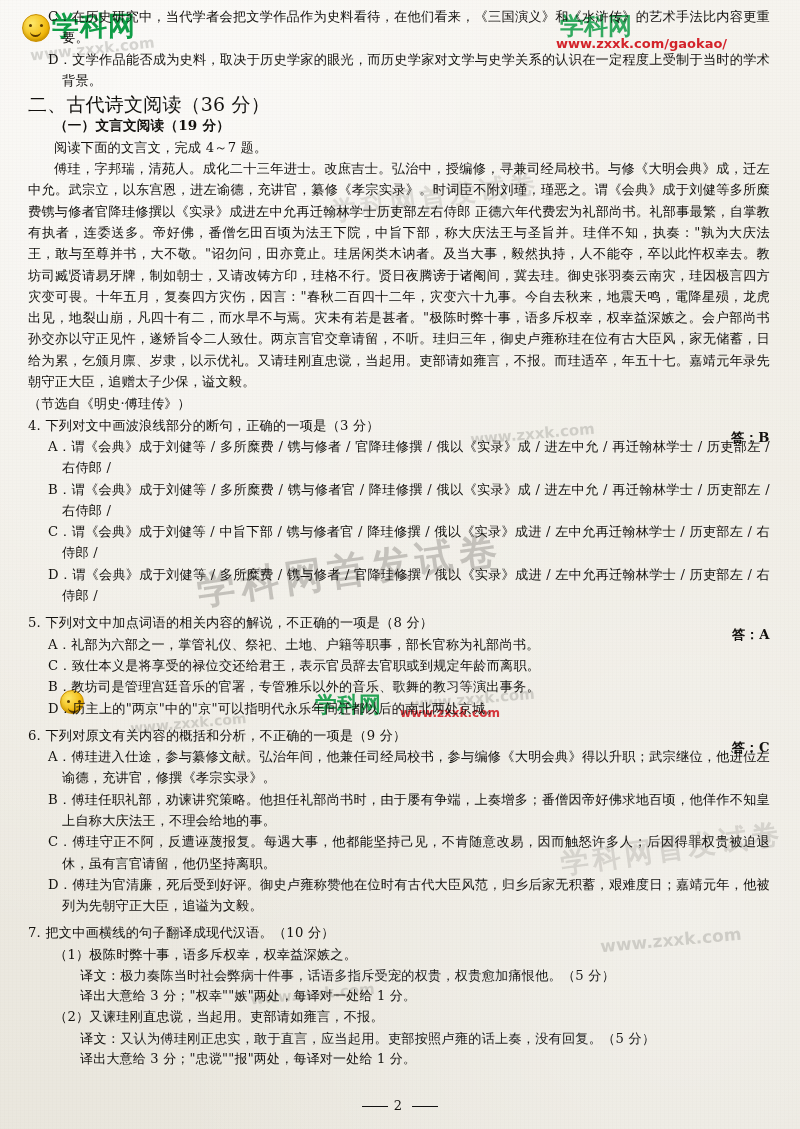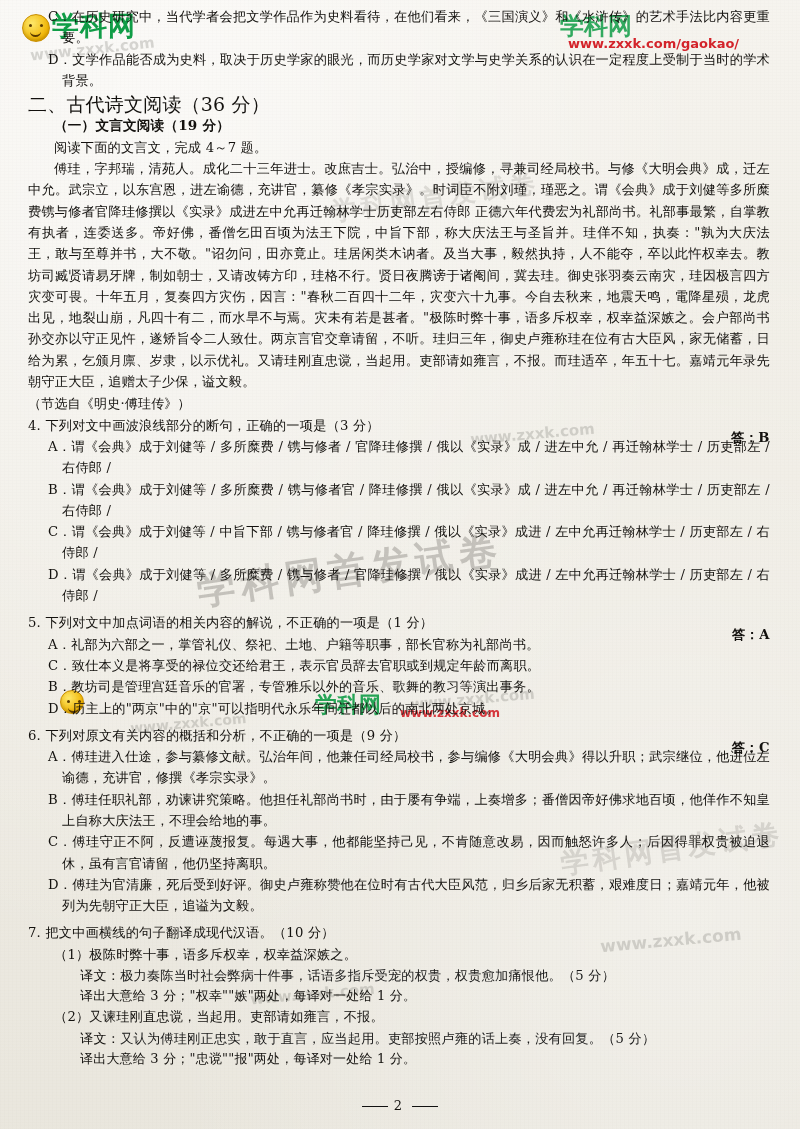--- a/index.html
+++ b/index.html
@@ -184,21 +184,21 @@
 
   <div class="wm wm-logo" style="left:52px; top:8px; font-size:27px; letter-spacing:1px;">
     <span class="x">学科网</span>
   </div>
   <div class="wm wm-logo" style="left:560px; top:10px; font-size:24px; opacity:.85;">
     <span class="x">学科网</span>
   </div>
   <div class="wm wm-logo" style="left:315px; top:690px; font-size:22px; opacity:.9;">
     <span class="x">学科网</span>
   </div>
-  <div class="wm wm-url" style="left:568px; top:36px; font-size:13px;">www.zxxk.com/gaokao/</div>
+  <div class="wm wm-url" style="left:556px; top:36px; font-size:13px;">www.zxxk.com/gaokao/</div>
   <div class="wm wm-url" style="left:400px; top:706px; font-size:12px; opacity:.9;">www.zxxk.com</div>
 
   <div class="txt" style="position:relative; z-index:3;">
 
     <p class="opt">C．在历史研究中，当代学者会把文学作品作为史料看待，在他们看来，《三国演义》和《水浒传》的艺术手法比内容更重要。</p>
     <p class="opt">D．文学作品能否成为史料，取决于历史学家的眼光，而历史学家对文学与史学关系的认识在一定程度上受制于当时的学术背景。</p>
 
     <p class="sec-title">二、古代诗文阅读（36 分）</p>
     <p class="bold" style="padding-left:26px; font-size:13.6px;">（一）文言文阅读（19 分）</p>
     <p class="indent2">阅读下面的文言文，完成 4～7 题。</p>
@@ -216,21 +216,21 @@
         <span>答：</span><span>B</span>
       </span>
     </p>
     <p class="opt">A．谓《会典》成于刘健等 / 多所糜费 / 镌与修者 / 官降珪修撰 / 俄以《实录》成 / 进左中允 / 再迁翰林学士 / 历吏部左 / 右侍郎 /</p>
     <p class="opt">B．谓《会典》成于刘健等 / 多所糜费 / 镌与修者官 / 降珪修撰 / 俄以《实录》成 / 进左中允 / 再迁翰林学士 / 历吏部左 / 右侍郎 /</p>
     <p class="opt">C．谓《会典》成于刘健等 / 中旨下部 / 镌与修者官 / 降珪修撰 / 俄以《实录》成进 / 左中允再迁翰林学士 / 历吏部左 / 右侍郎 /</p>
     <p class="opt">D．谓《会典》成于刘健等 / 多所糜费 / 镌与修者 / 官降珪修撰 / 俄以《实录》成进 / 左中允再迁翰林学士 / 历吏部左 / 右侍郎 /</p>
 
     <p class="qline" style="margin-top:6px;">
       <span>5.</span>
-      <span>下列对文中加点词语的相关内容的解说，不正确的一项是（1 分）</span>
+      <span>下列对文中加点词语的相关内容的解说，不正确的一项是（8 分）</span>
       <span class="ans">
         <span>答：</span><span>A</span>
       </span>
     </p>
     <p class="opt">A．礼部为六部之一，掌管礼仪、祭祀、土地、户籍等职事，部长官称为礼部尚书。</p>
     <p class="opt">C．致仕本义是将享受的禄位交还给君王，表示官员辞去官职或到规定年龄而离职。</p>
     <p class="opt">B．教坊司是管理宫廷音乐的官署，专管雅乐以外的音乐、歌舞的教习等演出事务。</p>
     <p class="opt">D．历主上的"两京"中的"京"可以指明代永乐年间迁都以后的南北两处京城。</p>
 
     <p class="qline" style="margin-top:6px;">

